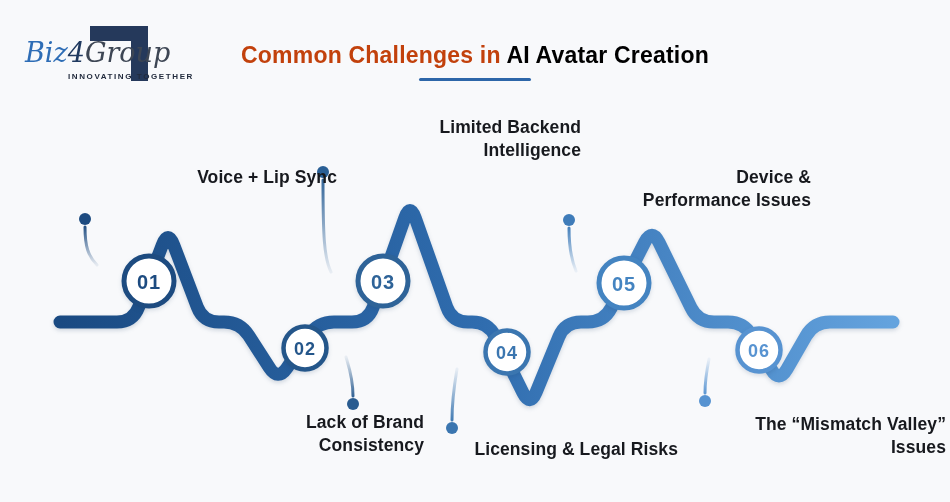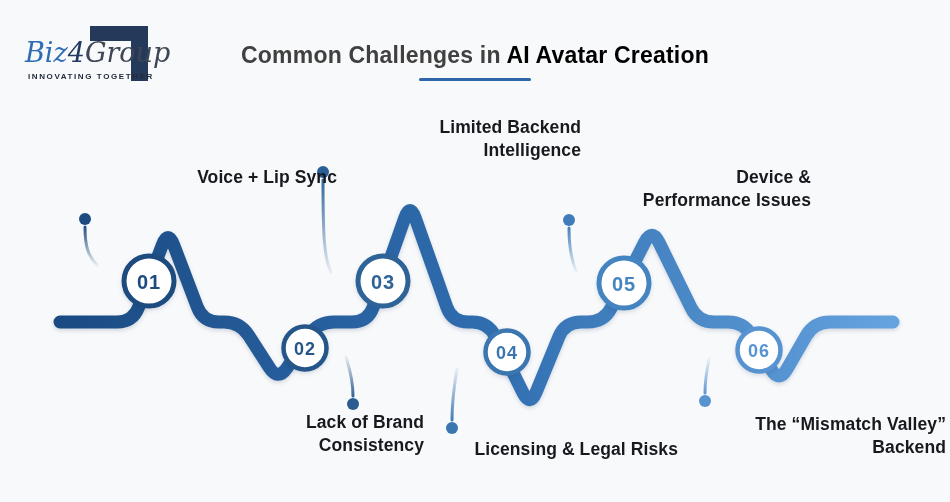--- a/index.html
+++ b/index.html
@@ -46,25 +46,25 @@
 </head>
 <body style="background: rgb(248, 249, 251);">
 
 <div class="stage">
 
   <div class="logo">
     <svg class="bracket" width="58" height="55" viewBox="0 0 58 55">
       <path id="bracket-path" d="M0,0 H58 V55 H41 V15 H0 Z" fill="#25395b"></path>
     </svg>
     <div class="wordmark"><span id="logo-biz" style="color: rgb(46, 109, 182);">Biz</span><span id="logo-four" style="color: rgb(32, 58, 96);">4</span><span id="logo-group" style="color: rgb(61, 70, 84);">Group</span></div>
-    <div class="tagline" id="logo-tagline" style="color: rgb(34, 43, 61);">INNOVATING TOGETHER</div>
+    <div class="tagline" id="logo-tagline" style="color: rgb(34, 43, 61); margin-left: 40px;">INNOVATING TOGETHER</div>
   </div>
 
   <div class="title-wrap">
-    <div class="title"><span id="title-prefix" style="color: #404040;">Common Challenges in </span><span class="hl" id="title-highlight" style="color: #000000;">AI Avatar Creation</span></div>
+    <div class="title"><span id="title-prefix" style="color: #c2410c;">Common Challenges in </span><span class="hl" id="title-highlight" style="color: #000000;">AI Avatar Creation</span></div>
     <div class="title-underline" id="title-underline" style="background: rgb(45, 102, 169);"></div>
   </div>
 
   <svg class="diagram" viewBox="0 0 950 502">
     <defs id="svg-defs">
         <linearGradient id="waveGrad" gradientUnits="userSpaceOnUse" x1="60" y1="0" x2="893" y2="0">
           <stop offset="0%" stop-color="#1a4a82"></stop>
           <stop offset="50%" stop-color="#2f6cae"></stop>
           <stop offset="100%" stop-color="#64a3de"></stop>
         </linearGradient>
@@ -164,17 +164,17 @@
       </div>
       <div class="chal-label" style="left: 358px; top: 438px;">
         <div>Licensing &amp; Legal Risks</div>
       </div>
       <div class="chal-label" style="left: 491px; top: 166px;">
         <div>Device &amp;</div>
         <div>Performance Issues</div>
       </div>
       <div class="chal-label" style="left: 626px; top: 413px;">
         <div>The “Mismatch Valley”</div>
-        <div>Backend</div>
+        <div>Issues</div>
       </div>
     </div>
 
 </div>
 
 </body></html>

